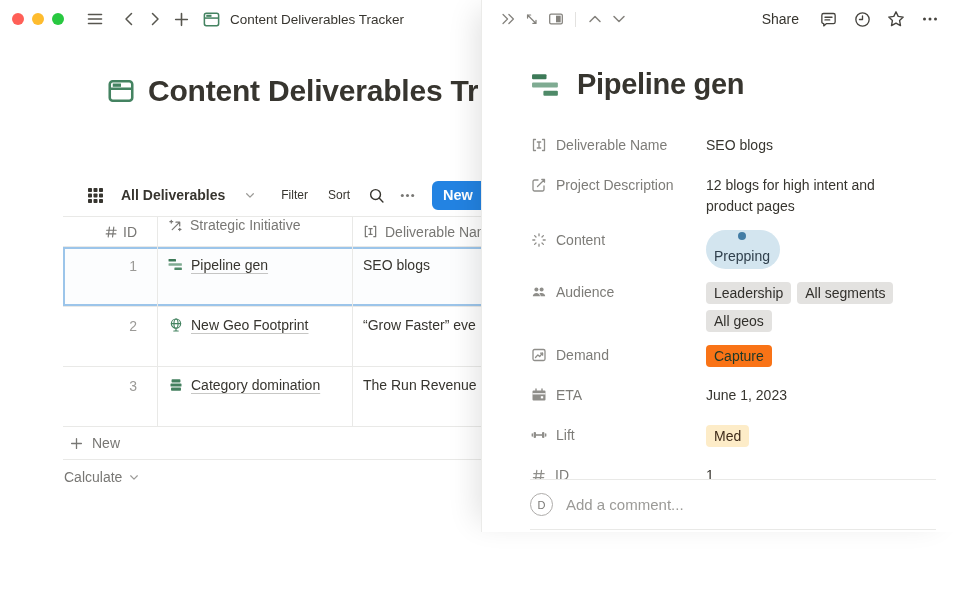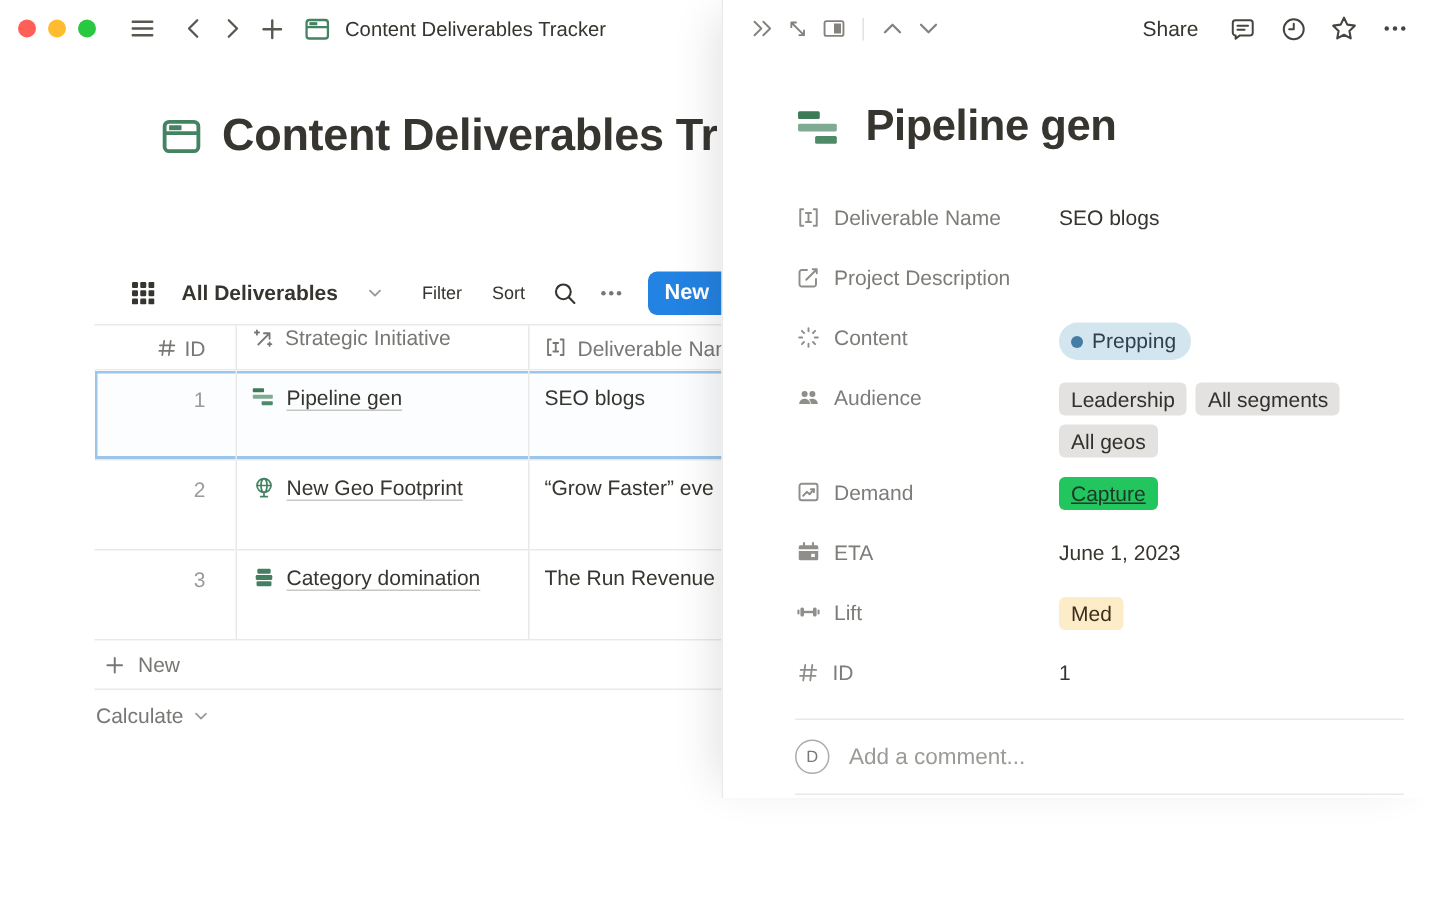--- a/index.html
+++ b/index.html
@@ -78,25 +78,25 @@
 
   .prop { display:flex; align-items:flex-start; min-height:34px; margin-bottom:6px; }
   .prop-label { flex:none; width:175px; display:flex; align-items:center; gap:9px;
     color:#7d7c78; font-size:14px; padding-top:7px; line-height:20px; }
   .prop-label .picon { color:#8f8e8a; flex:none; display:flex; }
   .prop-value { flex:1 1 auto; font-size:14px; line-height:21px; padding-top:7px;
     display:flex; flex-wrap:wrap; gap:6px; align-content:flex-start; }
   .prop-value.plain { display:block; }
 
   .pill-status { display:inline-flex; align-items:center; gap:6px; background:#d3e5ef;
-    border-radius:20px; padding:2px 10px 2px 8px; font-size:14px; color:#30404d; }
+    border-radius:20px; padding:2px 10px 2px 8px; font-size:14px; color:#30404d;flex-direction:column; }
   .pill-dot { width:8px; height:8px; border-radius:50%; background:#437da5; }
   .tag { display:inline-block; border-radius:4px; padding:1.5px 8px; font-size:14px; line-height:19px; }
   .tag-gray { background:#e3e2e0; color:#32302c; }
-  .tag-green { background:#22c55e; color:#1c3829;text-decoration:underline; }
+  .tag-green { background:#f97316; color:#1c3829; }
   .tag-yellow { background:#fdecc8; color:#402c1b; }
 
   .add-prop { display:flex; align-items:center; gap:10px; color:#6d28d9; font-size:14px;
     margin-top:4px; height:34px; }
 
   .comment-bar { position:absolute; left:0; right:0; bottom:2px; background:#fff; }
   .comment-divider { height:1px; background:#e9e9e7; margin:0 24px 0 48px; }
   .comment-inner { display:flex; align-items:center; gap:13px; height:49px; padding-left:48px; }
   .avatar { width:23px; height:23px; border-radius:50%; border:1px solid #aeacaa; color:#787774;
     display:flex; align-items:center; justify-content:center; font-size:11px; font-weight:500; }
@@ -386,20 +386,21 @@
     <div class="prop">
       <span class="prop-label">
         <span class="picon">
           <svg width="16" height="16" viewBox="0 0 16 16" fill="none" stroke="currentColor" stroke-width="1.3" stroke-linecap="round" stroke-linejoin="round">
               <path d="M13 9v3.5A1.5 1.5 0 0 1 11.5 14H3.5A1.5 1.5 0 0 1 2 12.5V4.5A1.5 1.5 0 0 1 3.5 3H7"></path>
               <path d="m6.5 9.5 7-7M10.8 2.5h2.7v2.7"></path>
             </svg>
         </span>
         <span>Project Description</span>
       </span>
+      <span class="prop-value plain" style="max-width:198px;">12 blogs for high intent and product pages</span>
     </div>
 
     <div class="prop">
       <span class="prop-label">
         <span class="picon">
           <svg width="16" height="16" viewBox="0 0 16 16" fill="none" stroke="currentColor" stroke-width="1.3" stroke-linecap="round">
               <path d="M8 1.8v2M8 12.2v2M1.8 8h2M12.2 8h2M3.6 3.6l1.4 1.4M11 11l1.4 1.4M12.4 3.6 11 5M5 11l-1.4 1.4"></path>
             </svg>
         </span>
         <span>Content</span>

